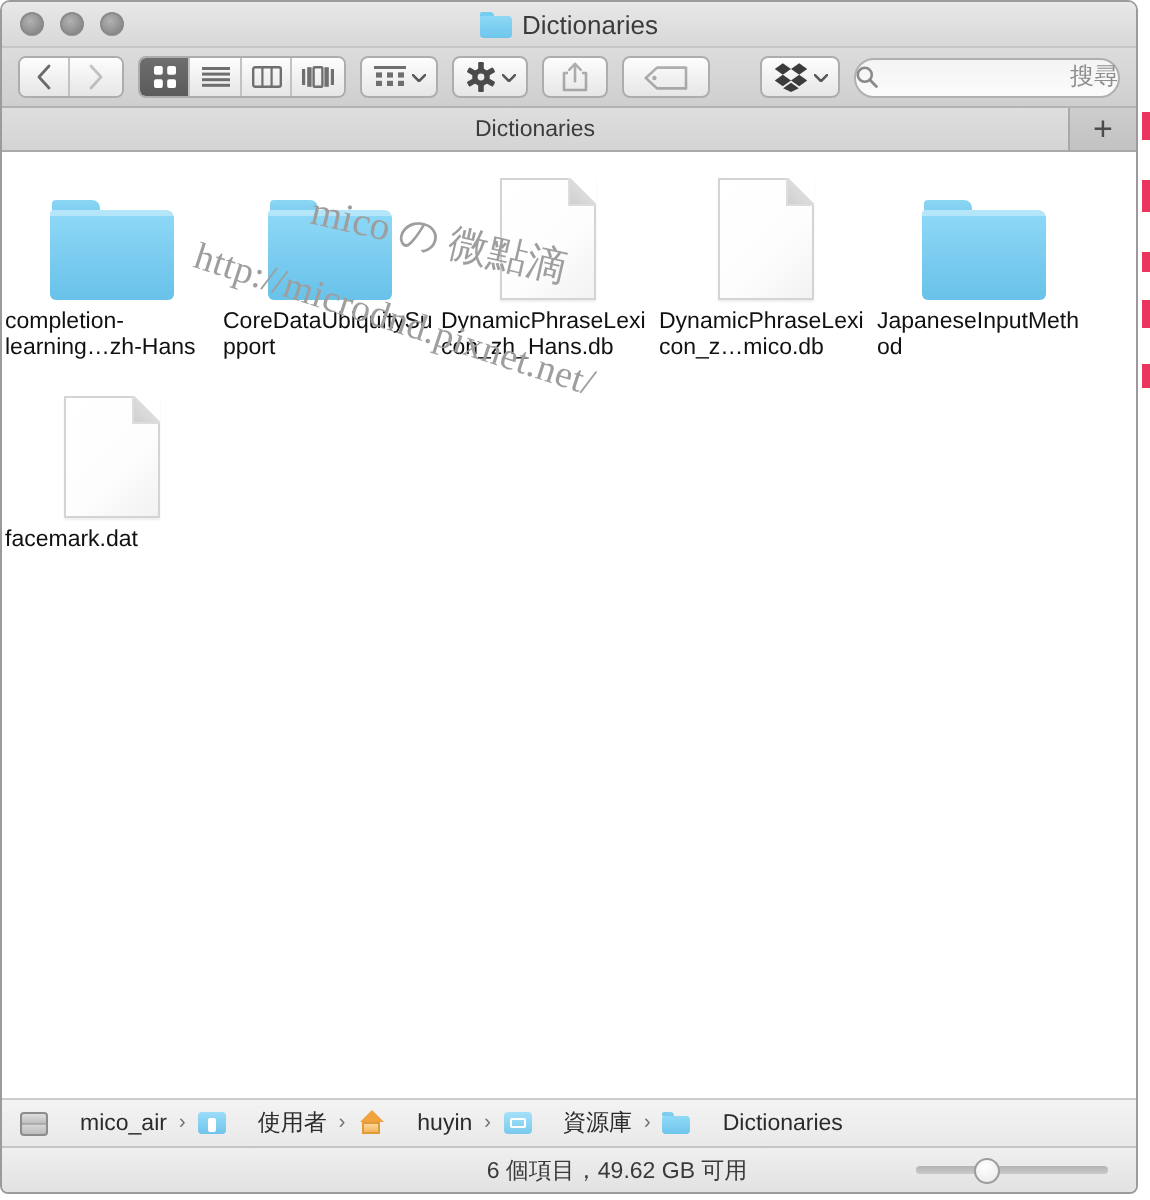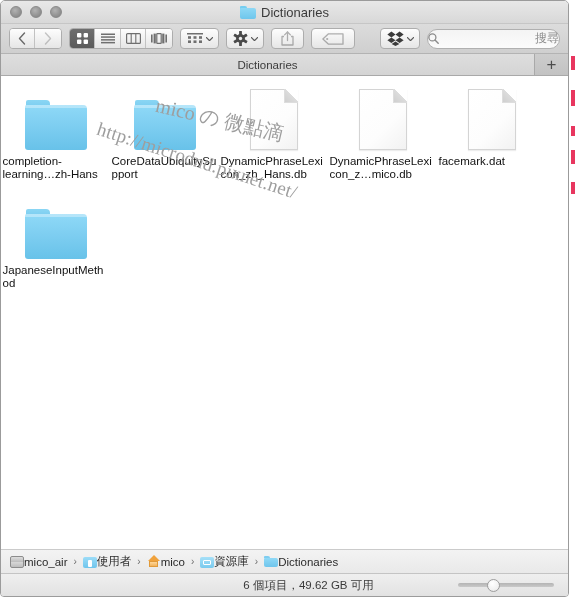--- a/index.html
+++ b/index.html
@@ -308,22 +308,22 @@
     align-items: center;
     padding-left: 9px;
     gap: 4px;
     font-size: 11.5px;
     color: #2b2b2b;
     flex: 0 0 auto;
     box-sizing: border-box;
   }
   .crumb {
     display: flex;
-    align-items: flex-end;
-    gap: 0;
+    align-items: center;
+    gap: 16px;
   }
   .crumb-sep {
     color: #6f6f6f;
     font-size: 10px;
     margin: 0 2px;
   }
   .ci { width: 14px; height: 13px; position: relative; flex: 0 0 auto; }
   .ci-disk {
     background: linear-gradient(to bottom, #dedede 0%, #bfbfbf 45%, #8f8f8f 50%, #d5d5d5 55%, #bdbdbd 100%);
     border: 1px solid #8c8c8c;
@@ -620,38 +620,38 @@
           <div class="doc-ico">
             <div class="page"></div>
               <div class="fold-shade"></div>
           </div>
         </div>
         <div class="item-label">DynamicPhraseLexicon_z…mico.db</div>
       </div>
 
       <div class="grid-item">
         <div class="icon-slot">
+          <div class="folder-ico">
+            <div class="tab"></div>
+              <div class="body"></div>
+          </div>
+        </div>
+        <div class="item-label">JapaneseInputMethod</div>
+      </div>
+
+      <div class="grid-item">
+        <div class="icon-slot">
           <div class="doc-ico">
             <div class="page"></div>
               <div class="fold-shade"></div>
           </div>
         </div>
         <div class="item-label">facemark.dat</div>
       </div>
 
-      <div class="grid-item">
-        <div class="icon-slot">
-          <div class="folder-ico">
-            <div class="tab"></div>
-              <div class="body"></div>
-          </div>
-        </div>
-        <div class="item-label">JapaneseInputMethod</div>
-      </div>
-
     </div>
 
     <div class="watermark" id="wm-url">http://microdnd.pixnet.net/</div>
     <div class="watermark" id="wm-brand">mico の 微點滴</div>
   </div>
 
   <div class="pathbar">
     <div class="crumb">
       <span class="ci ci-disk"></span>
       <span>mico_air</span>
@@ -659,21 +659,21 @@
     <span class="crumb-sep">›</span>
 
     <div class="crumb">
       <span class="ci ci-users"></span>
       <span>使用者</span>
     </div>
     <span class="crumb-sep">›</span>
 
     <div class="crumb">
       <span class="ci ci-home"></span>
-      <span>mico</span>
+      <span>huyin</span>
     </div>
     <span class="crumb-sep">›</span>
 
     <div class="crumb">
       <span class="ci ci-lib"></span>
       <span>資源庫</span>
     </div>
     <span class="crumb-sep">›</span>
 
     <div class="crumb">

